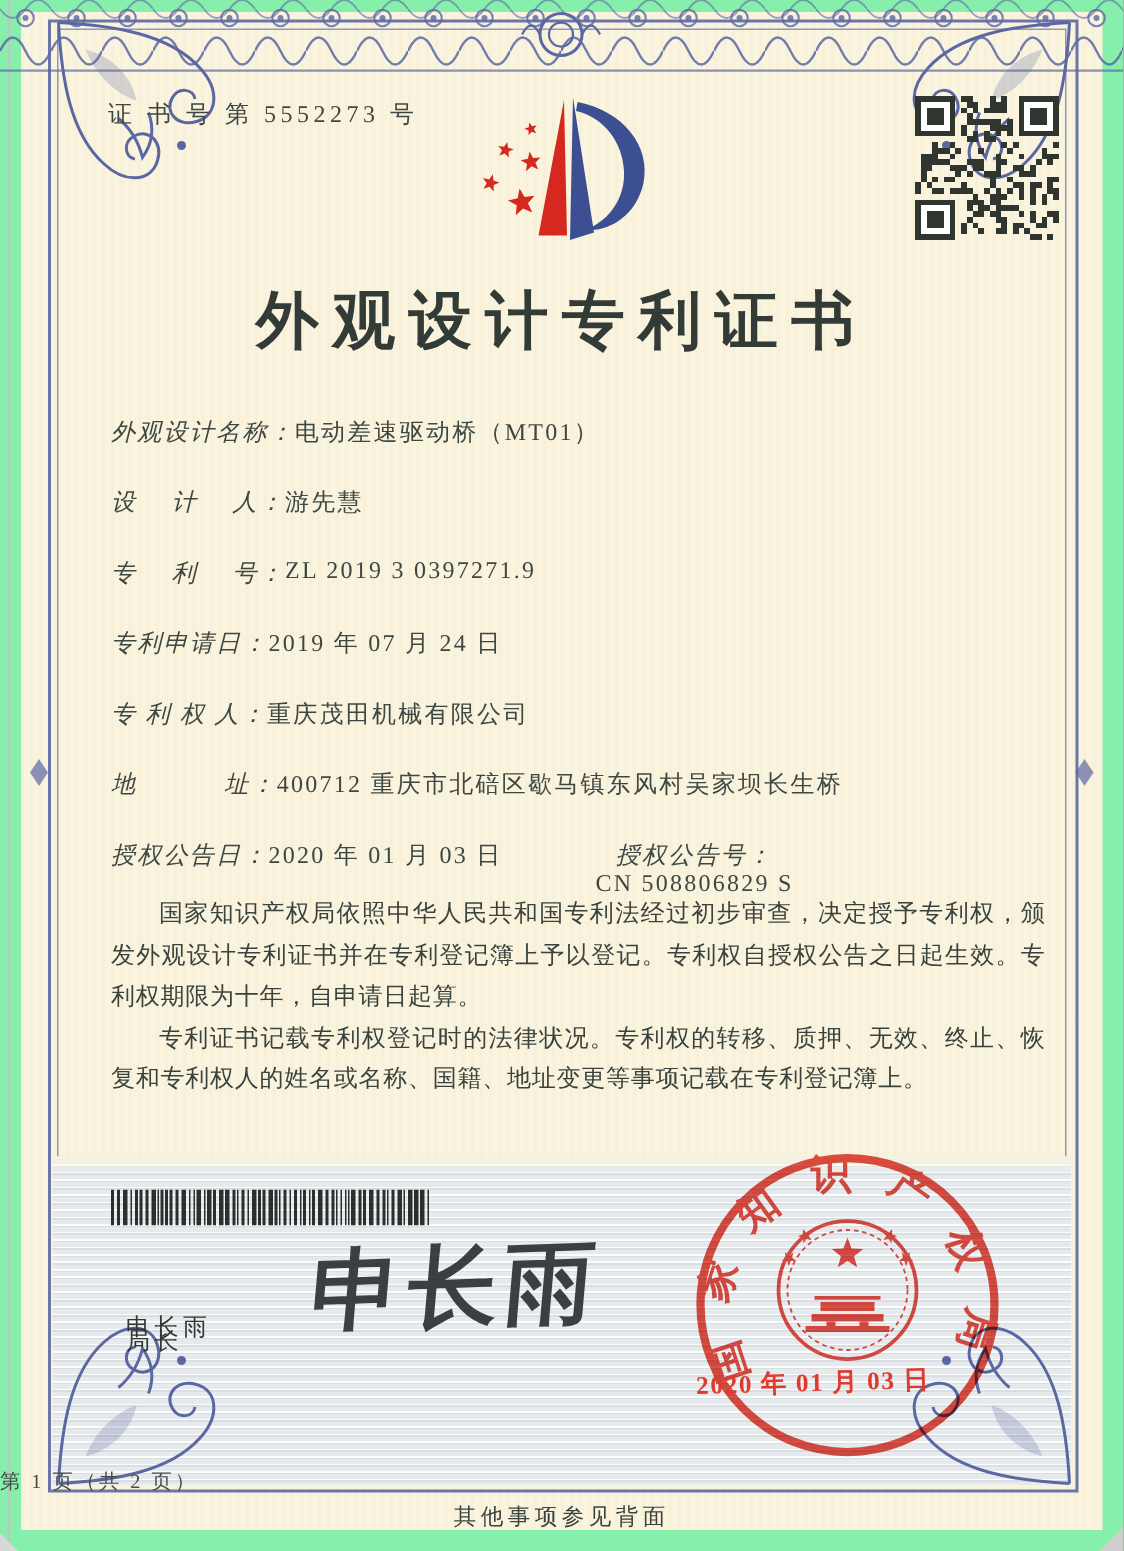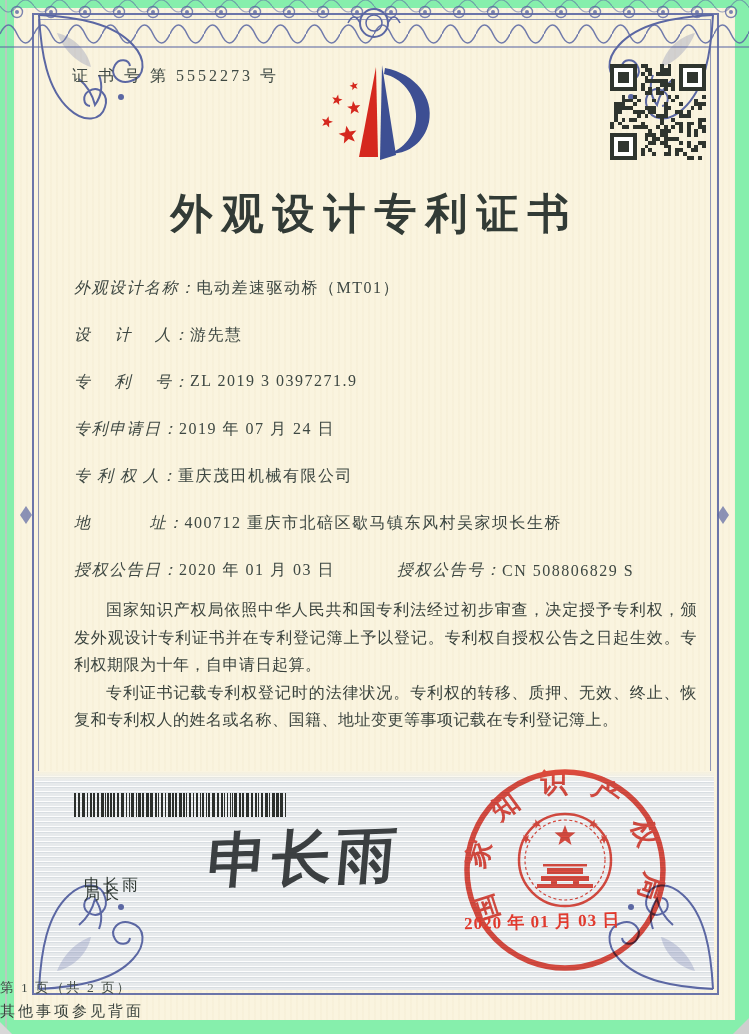--- a/index.html
+++ b/index.html
@@ -46,38 +46,38 @@
   .cert-no{position:absolute;left:72px;top:66px;font-size:16px;letter-spacing:3px;color:var(--ink);}
   .logo{position:absolute;left:312px;top:56px;width:128px;height:112px;}
   .qr{position:absolute;left:610px;top:64px;width:96px;height:96px;}
   .title{position:absolute;left:0;right:0;top:186px;text-align:center;
     font-size:42px;font-weight:bold;letter-spacing:9px;color:#323b36;}
   .fields{position:absolute;left:74px;top:278px;right:46px;font-size:16px;letter-spacing:1.5px;}
   .field-row{height:47px;display:flex;align-items:flex-start;}
   .field-row .lbl{white-space:pre;font-style:italic;}
   .grant-row{display:flex;}
   .grant-pair{display:flex;align-items:center;}
-  .grant-pair.second{margin-left:62px;}
+  .grant-pair.second{margin-left:62px;flex-direction:column;}
   .paragraphs{position:absolute;left:74px;right:52px;top:596px;
     font-size:16px;line-height:1.72;text-align:justify;letter-spacing:.5px;color:#39423d;}
   .paragraphs p{margin:0;text-indent:2em;}
   .barcode{position:absolute;left:74px;top:793px;width:212px;height:24px;}
   .sig-title{position:absolute;left:84px;top:884px;font-size:16px;letter-spacing:3px;color:#2f3833;}
   .sig-name{position:absolute;left:84px;top:875px;font-size:16px;letter-spacing:3px;color:#2f3833;}
   .sig-script{position:absolute;left:208px;top:818px;width:220px;
     font-size:60px;color:#24282a;transform:skewX(-7deg) rotate(-2deg);
     letter-spacing:4px;font-weight:bold;opacity:.88;}
   .seal{position:absolute;left:452px;top:760px;width:226px;height:226px;
     opacity:.9;mix-blend-mode:multiply;}
   .seal-date{position:absolute;left:464px;top:910px;width:180px;
     font-size:17px;font-weight:bold;color:var(--sealred);letter-spacing:1px;
     transform:rotate(-1.5deg);}
   .page-info{position:absolute;left:0;right:0;top:979px;text-align:left;
     font-size:13.5px;letter-spacing:2px;color:#434d47;}
-  .back-note{position:absolute;left:0;right:0;top:1002px;
+  .back-note{position:absolute;left:0;right:0;top:1002px;text-align:center;
     font-size:15px;letter-spacing:3px;color:#39423d;}
 </style>
 </head>
 <body>
 
 <div class="page">
 
   <div class="inner-bg"></div>
   <div class="edge-line"></div>
 

